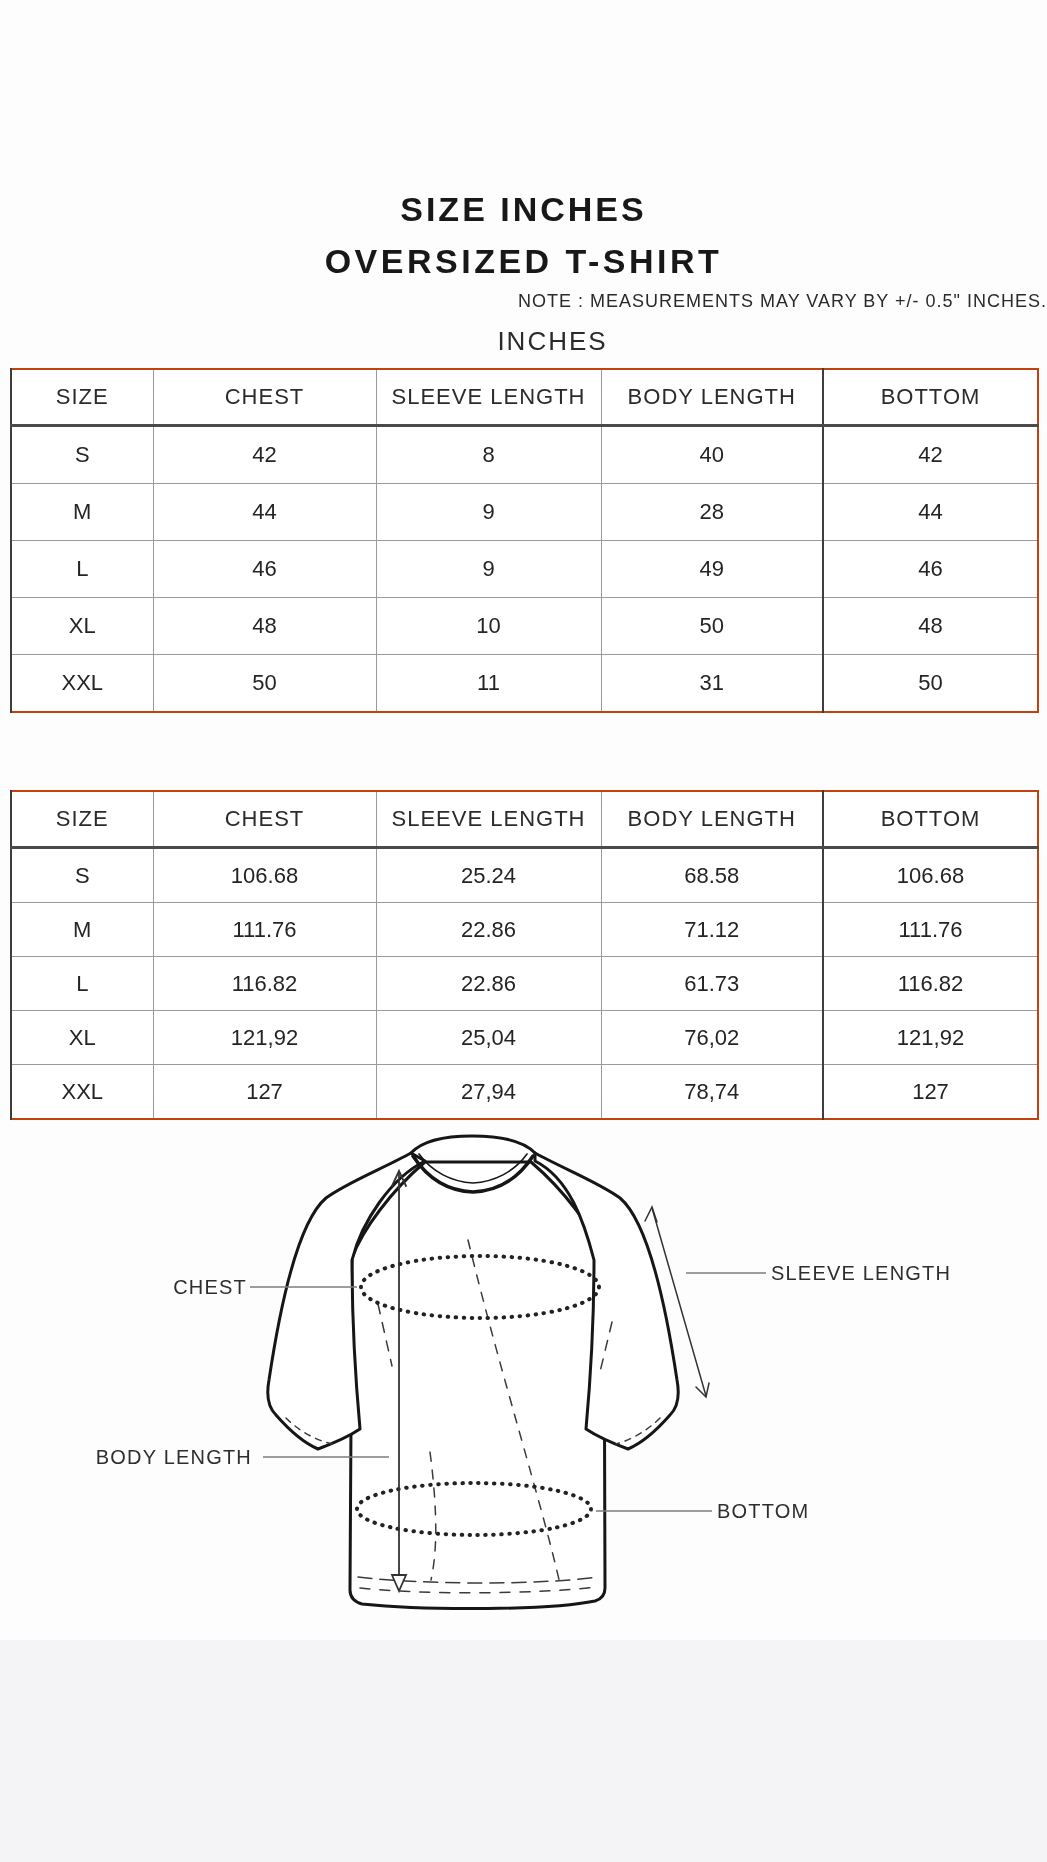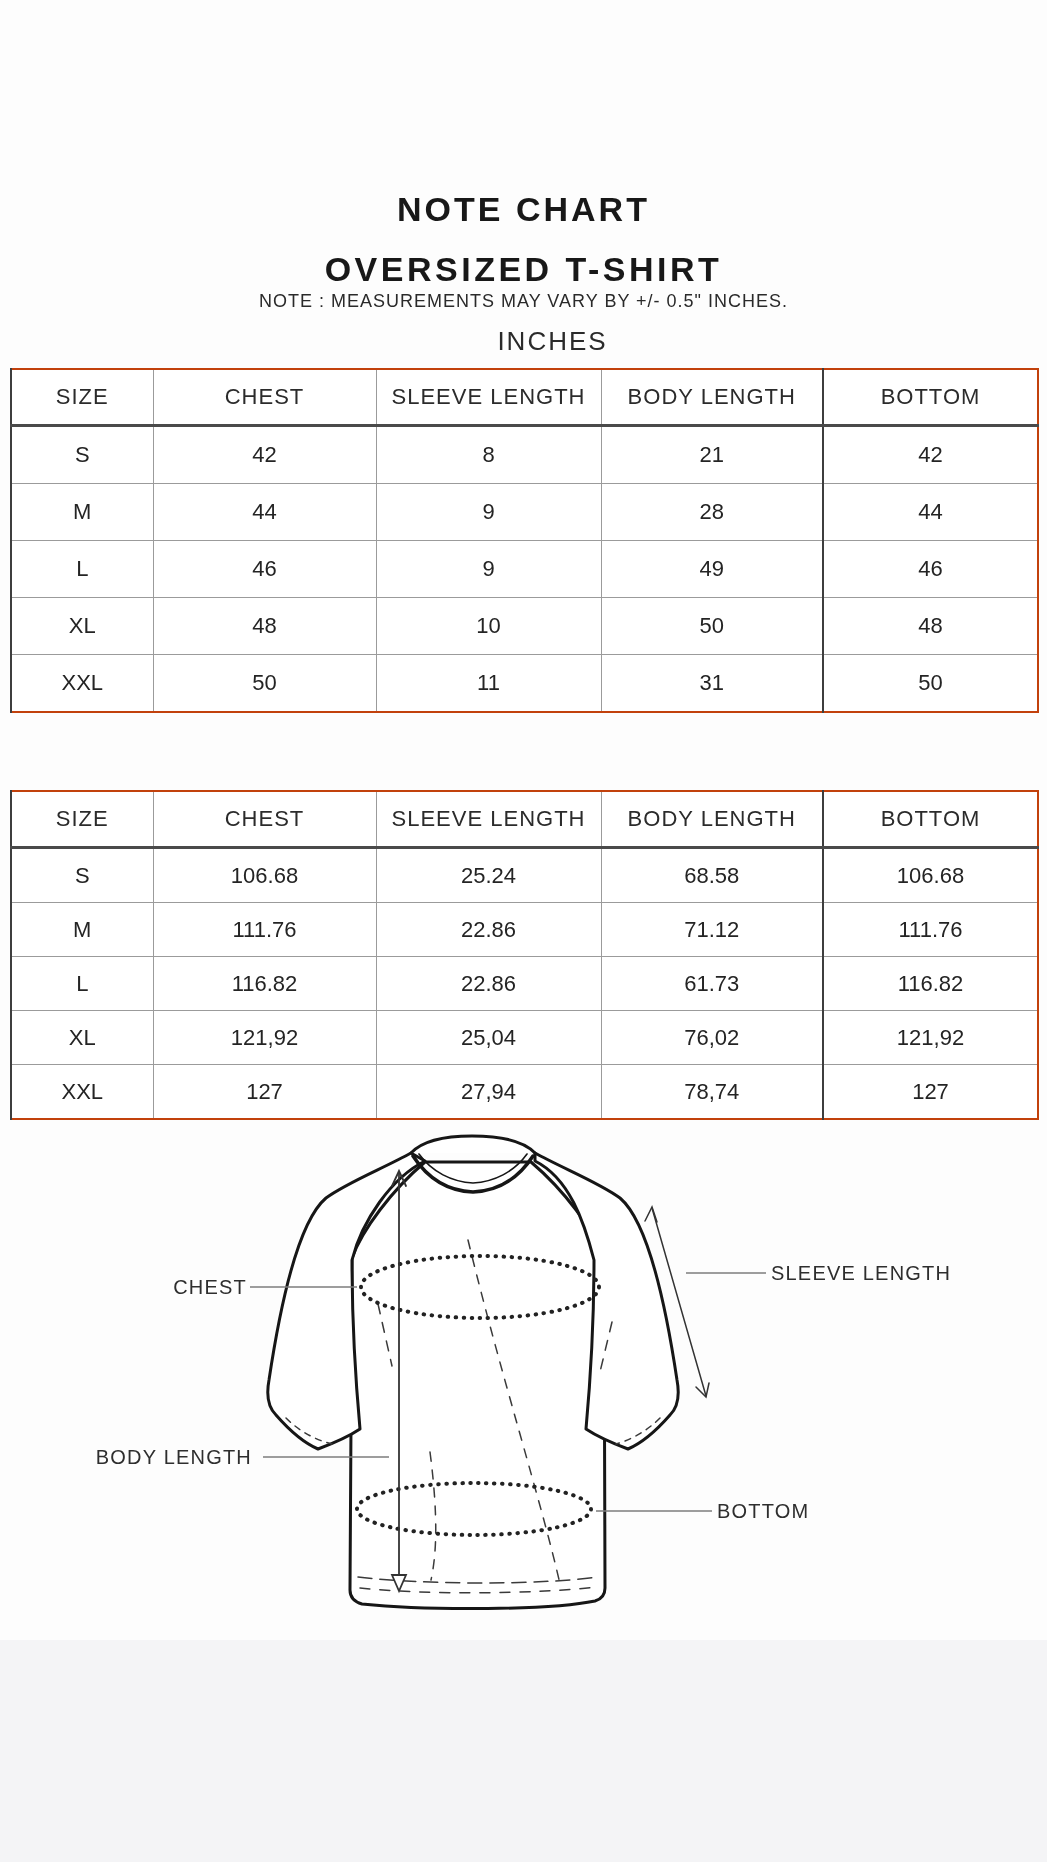--- a/index.html
+++ b/index.html
@@ -15,27 +15,27 @@
   .footer-band{
     position:absolute;left:0;top:1640px;width:1047px;height:222px;
     background:#f4f4f6;
   }
   .page-title{
     position:absolute;left:0;top:190px;width:1047px;
     text-align:center;font-size:34px;font-weight:bold;
     letter-spacing:3px;color:#181818;
   }
   .page-subtitle{
-    position:absolute;left:0;top:250px;width:1047px;
+    position:absolute;left:0;top:242px;width:1047px;
     text-align:center;font-size:34px;font-weight:bold;
     letter-spacing:3.5px;color:#181818;
   }
   .note-line{
     position:absolute;left:0;top:291px;width:1047px;
-    text-align:center;font-size:18px;letter-spacing:1px;color:#2a2a2a;
+    text-align:right;font-size:18px;letter-spacing:1px;color:#2a2a2a;
   }
   .section-label{
     position:absolute;left:0;width:1047px;
     text-align:center;font-size:26px;letter-spacing:2px;color:#2a2a2a;
   }
   .section-label.inches{top:326px;padding-left:29px;}
   .section-label.centimeters{top:743px;}
 
   table.size-table{
     position:absolute;left:10px;width:1027px;
@@ -69,21 +69,21 @@
   .lbl-body{left:60px;width:192px;top:1446px;text-align:right;}
   .lbl-bottom{left:717px;top:1500px;}
 </style>
 </head>
 <body>
 
 <div class="page">
 
   <div class="footer-band"></div>
 
-  <div class="page-title">NOTE CHART</div>
+  <div class="page-title">SIZE INCHES</div>
   <div class="page-subtitle">OVERSIZED T-SHIRT</div>
   <div class="note-line">NOTE : MEASUREMENTS MAY VARY BY +/- 0.5" INCHES.</div>
 
   <div class="section-label inches">INCHES</div>
 
   <table class="size-table inches">
     <colgroup>
         <col style="width:142px">
         <col style="width:223px">
         <col style="width:225px">
@@ -97,21 +97,21 @@
           <th>SLEEVE LENGTH</th>
           <th>BODY LENGTH</th>
           <th>BOTTOM</th>
         </tr>
       </thead>
     <tbody>
         <tr>
           <td>S</td>
           <td>42</td>
           <td>8</td>
-          <td>21</td>
+          <td>40</td>
           <td>42</td>
         </tr>
         <tr>
           <td>M</td>
           <td>44</td>
           <td>9</td>
           <td>28</td>
           <td>44</td>
         </tr>
         <tr>

